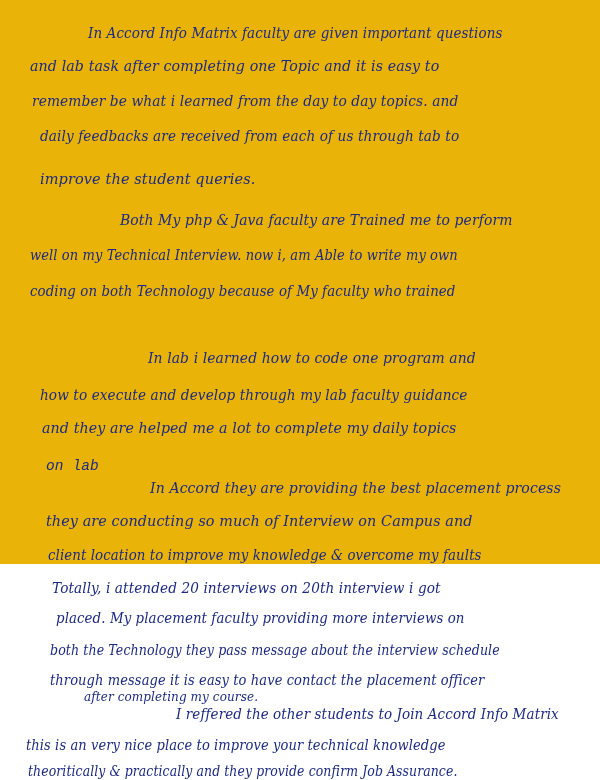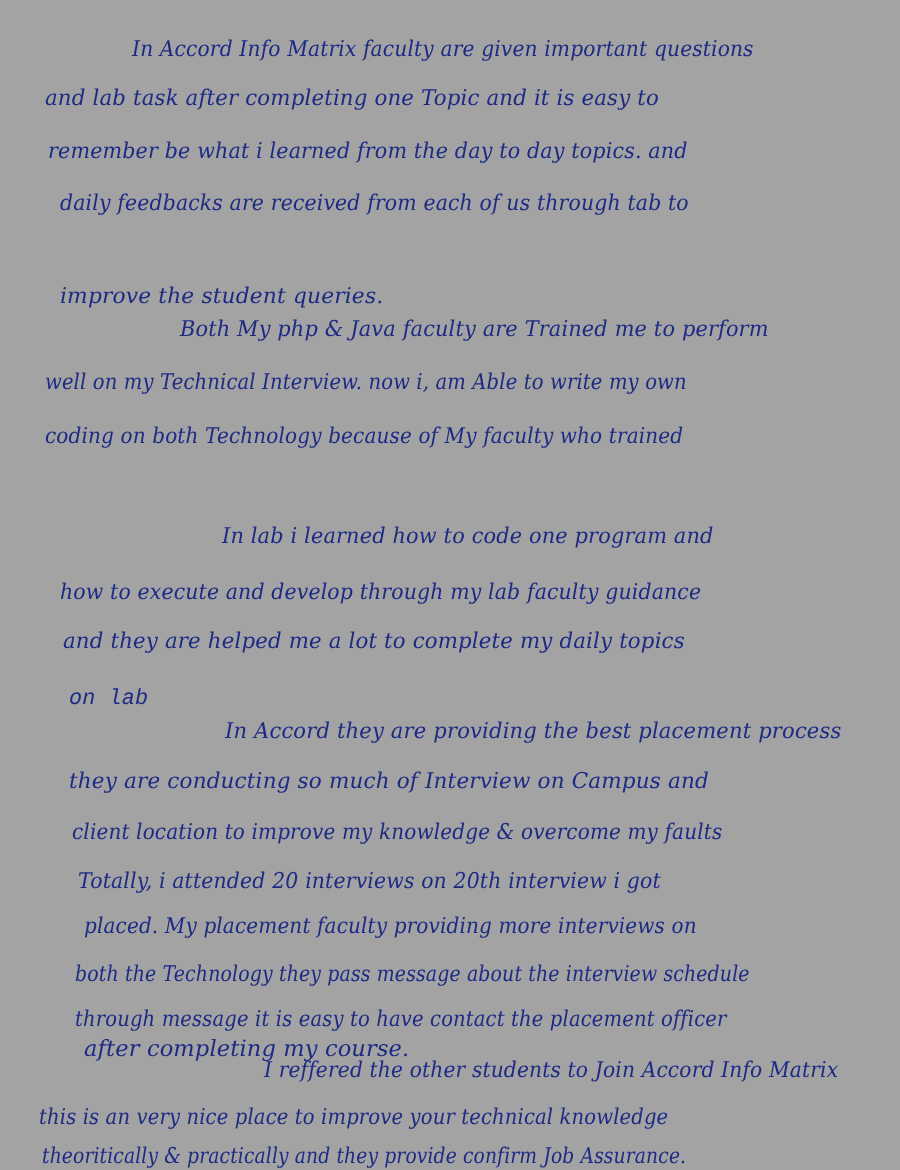--- a/index.html
+++ b/index.html
@@ -9,47 +9,48 @@
     }
     body {
       width: 600px;
       height: 780px;
       overflow: hidden;
       position: relative;
     }
     .page {
       position: absolute;
       left: 0; top: 0;
-      width: 600px; height: 780px;
-      background: #a3a3a3;
+      width: 600px; height: 564px;
+      background: #eab308;
     }
     .line {
       position: absolute;
       white-space: nowrap;
       font-family: "DejaVu Serif", serif;
       font-style: italic;
       font-size: 14.5px;
       color: #1c2a86;
       letter-spacing: 0.1px;
       transform-origin: left center;
     }
     .small {
-      font-size: 15px;
+      font-size: 12px;
+      margin-left: 28px;
     }
   </style>
 </head>
 <body>
 
 <div class="page">
 
   <div class="line" style="left:88px; top:25px; transform: scaleX(0.93);">In Accord Info Matrix faculty are given important questions</div>
   <div class="line" style="left:30px; top:58px; transform: scaleX(0.98);">and lab task after completing one Topic and it is easy to</div>
   <div class="line" style="left:32px; top:93px; transform: scaleX(0.95);">remember be what i learned from the day to day topics. and</div>
   <div class="line" style="left:40px; top:128px; transform: scaleX(0.94);">daily feedbacks are received from each of us through tab to</div>
-  <div class="line" style="left:40px; top:190px; transform: scaleX(1.0);">improve the student queries.</div>
+  <div class="line" style="left:40px; top:171px; transform: scaleX(1.0);">improve the student queries.</div>
 
   <div class="line" style="left:120px; top:212px; transform: scaleX(0.96);">Both My php &amp; Java faculty are Trained me to perform</div>
   <div class="line" style="left:30px; top:247px; transform: scaleX(0.90);">well on my Technical Interview. now i, am Able to write my own</div>
   <div class="line" style="left:30px; top:283px; transform: scaleX(0.92);">coding on both Technology because of My faculty who trained</div>
 
   <div class="line" style="left:148px; top:350px; transform: scaleX(0.96);">In lab i learned how to code one program and</div>
   <div class="line" style="left:40px; top:387px; transform: scaleX(0.94);">how to execute and develop through my lab faculty guidance</div>
   <div class="line" style="left:42px; top:420px; transform: scaleX(0.98);">and they are helped me a lot to complete my daily topics</div>
   <div class="line" style="left:46px; top:458px; transform: scaleX(1.0); font-family: Liberation Mono, monospace;">on lab</div>
 

